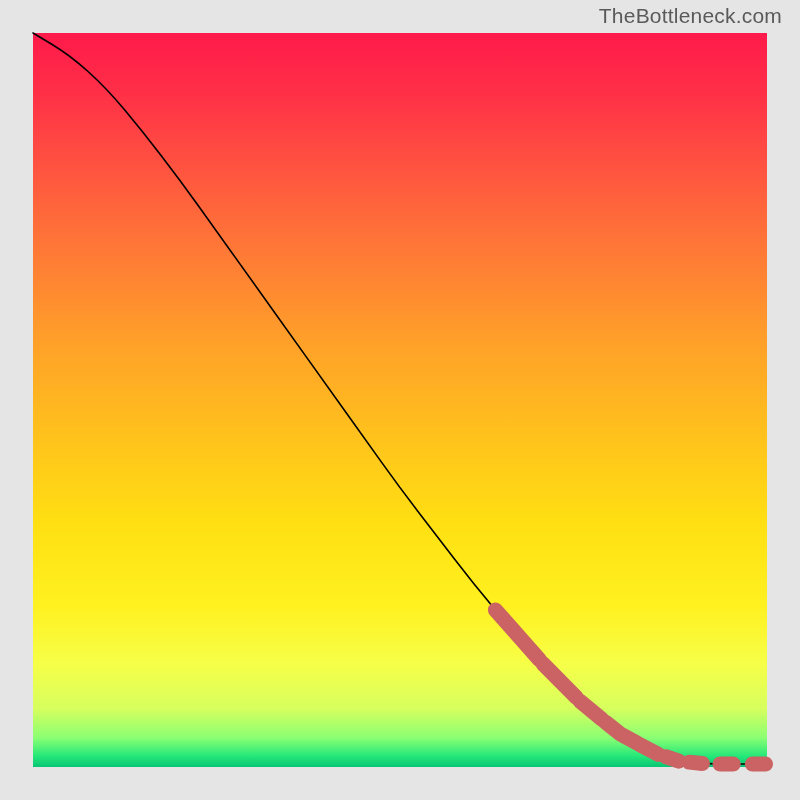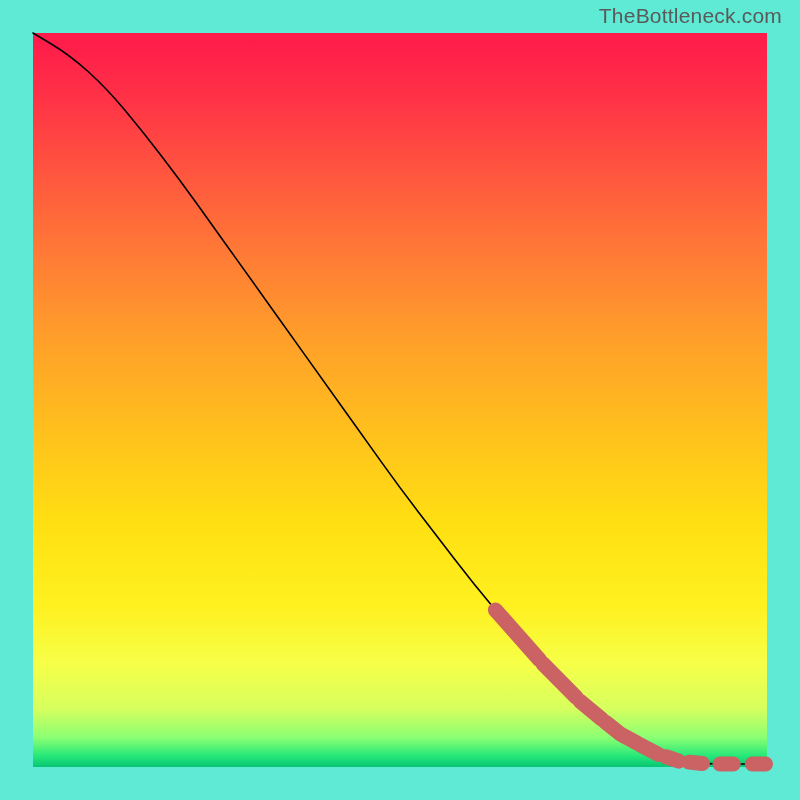--- a/index.html
+++ b/index.html
@@ -10,21 +10,21 @@
     background: #000;
     overflow: hidden;
     font-family: Arial, Helvetica, sans-serif;
   }
   .frame {
     position: absolute;
     left: 0;
     top: 0;
     width: 800px;
     height: 800px;
-    background: #5eead4;
+    background: #e5e5e5;
   }
   .watermark {
     position: absolute;
     top: 4px;
     right: 18px;
     color: #5a5a5a;
     font-size: 21px;
     font-weight: 500;
     letter-spacing: 0.2px;
     user-select: none;

